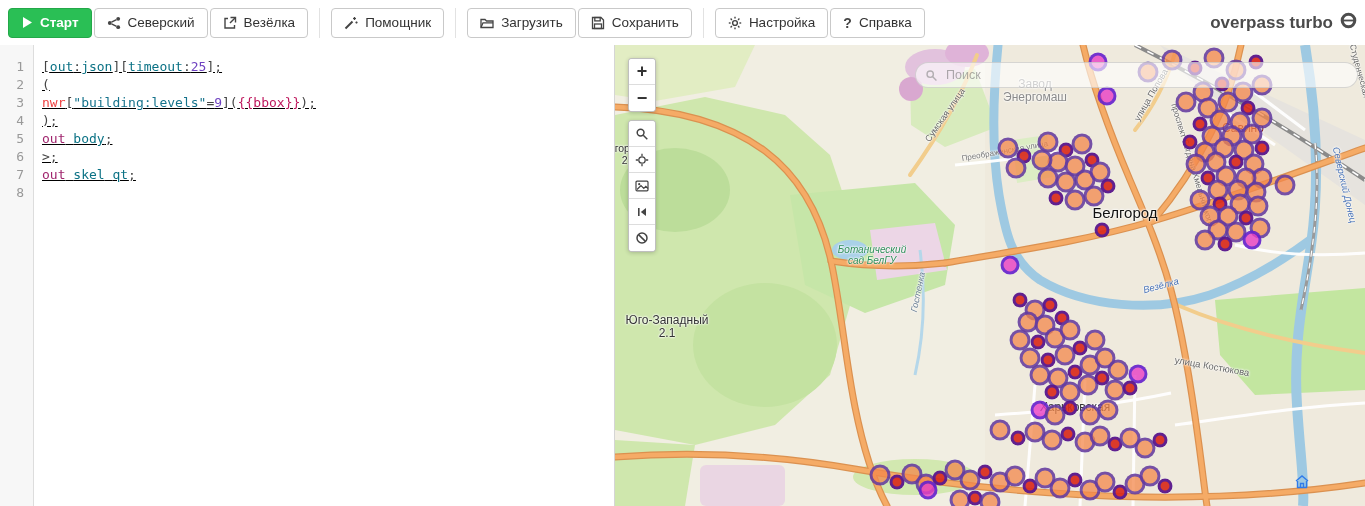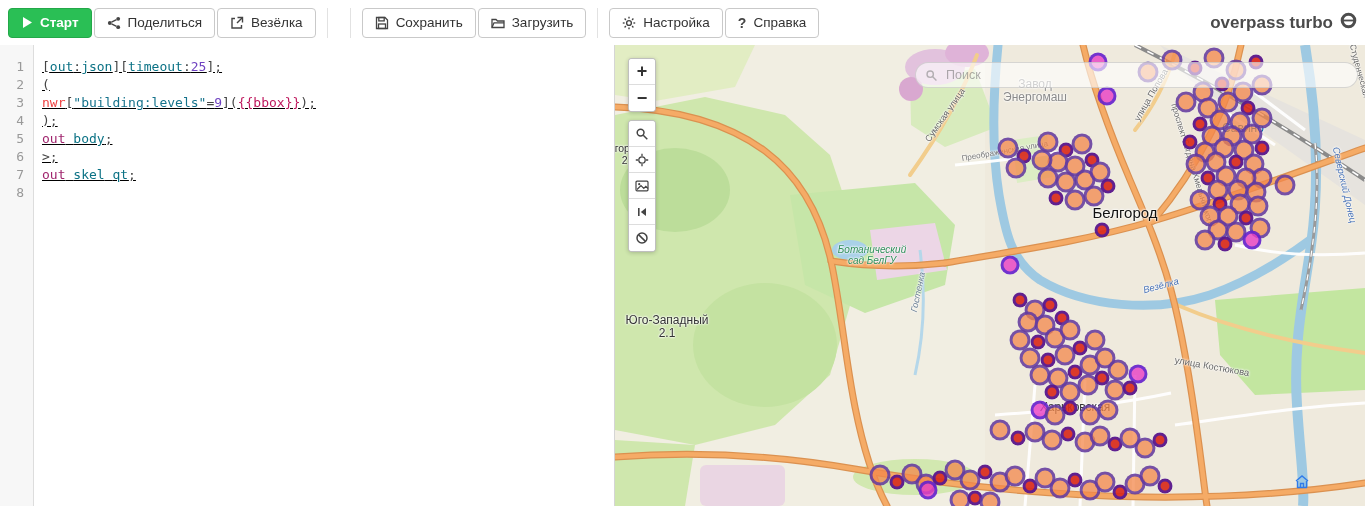--- a/index.html
+++ b/index.html
@@ -76,58 +76,74 @@
                 <circle cx="11.2" cy="2.8" r="1.9"></circle>
                 <circle cx="2.8" cy="7" r="1.9"></circle>
                 <circle cx="11.2" cy="11.2" r="1.9"></circle>
               </g>
               <g stroke="#444" stroke-width="1.3">
                 <line x1="4.5" y1="6.2" x2="9.5" y2="3.6"></line>
                 <line x1="4.5" y1="7.8" x2="9.5" y2="10.4"></line>
               </g>
             </svg>
         </span>
-        <span>Поделиться</span>
+        <span>Северский</span>
       </button>
       <button class="btn">
         <span class="icon">
           <svg width="14" height="14" viewBox="0 0 14 14" fill="none" stroke="#444" stroke-width="1.4">
               <path d="M5 2.5 H2 V12 H11.5 V9"></path>
               <path d="M7.5 1.5 H12.5 V6.5"></path>
               <line x1="12.5" y1="1.5" x2="7" y2="7"></line>
             </svg>
         </span>
         <span>Везёлка</span>
       </button>
     </div>
 
     <div class="sep"></div>
 
+    <div class="btn-group">
+      <button class="btn">
+        <span class="icon">
+          <svg width="14" height="14" viewBox="0 0 14 14" stroke="#444">
+              <line x1="1.5" y1="12.5" x2="8.5" y2="5.5" stroke-width="2"></line>
+              <g stroke-width="1.2">
+                <line x1="10.5" y1="1" x2="10.5" y2="4"></line>
+                <line x1="9" y1="2.5" x2="12" y2="2.5"></line>
+                <line x1="12.5" y1="5.5" x2="12.5" y2="7.5"></line>
+                <line x1="11.5" y1="6.5" x2="13.5" y2="6.5"></line>
+              </g>
+            </svg>
+        </span>
+        <span>Помощник</span>
+      </button>
+    </div>
 
     <div class="sep"></div>
 
     <div class="btn-group">
+      <button class="btn">
+        <span class="icon">
+          <svg width="14" height="14" viewBox="0 0 14 14" fill="none" stroke="#444" stroke-width="1.3">
+              <path d="M1 3.5 H5 L6.5 5 H13 V11.5 H1 Z"></path>
+              <path d="M1 11.5 L3 6.8 H13"></path>
+            </svg>
+        </span>
+        <span>Загрузить</span>
+      </button>
       <button class="btn">
         <span class="icon">
           <svg width="14" height="14" viewBox="0 0 14 14" fill="none" stroke="#444" stroke-width="1.3">
               <path d="M1.5 1.5 H10 L12.5 4 V12.5 H1.5 Z"></path>
               <rect x="3.8" y="1.5" width="5.4" height="3.4"></rect>
               <rect x="3.5" y="8" width="7" height="4.5"></rect>
             </svg>
         </span>
         <span>Сохранить</span>
-      </button>
-      <button class="btn">
-        <span class="icon">
-          <svg width="14" height="14" viewBox="0 0 14 14" fill="none" stroke="#444" stroke-width="1.3">
-              <path d="M1 3.5 H5 L6.5 5 H13 V11.5 H1 Z"></path>
-              <path d="M1 11.5 L3 6.8 H13"></path>
-            </svg>
-        </span>
-        <span>Загрузить</span>
       </button>
     </div>
 
     <div class="sep"></div>
 
     <div class="btn-group">
       <button class="btn">
         <span class="icon">
           <svg width="14" height="14" viewBox="0 0 14 14">
               <circle cx="7" cy="7" r="2.4" fill="none" stroke="#444" stroke-width="1.4"></circle>
@@ -249,21 +265,21 @@
         <path d="M468,0 C480,50 498,95 515,135 C530,170 545,205 556,245 C568,290 576,340 584,400 C588,430 590,448 592,461"></path>
         <path d="M330,218 C400,206 470,196 538,176 C600,158 680,128 750,103"></path>
         <path d="M0,62 C60,64 112,78 150,106 C186,133 206,172 216,216 C226,262 230,312 240,362 C248,402 258,435 272,461"></path>
         <path d="M0,412 C80,406 160,410 240,424 C330,440 430,450 530,452 C610,453 690,447 750,438"></path>
         <path d="M216,216 C255,222 295,222 330,218"></path>
         <path d="M538,176 C560,150 580,120 596,88 C610,60 620,30 626,0"></path>
       </g>
     </svg>
 
     <div class="map-labels" id="maplabels">
-        <div class="map-label" style="left: 628px; top: 84px; font-size: 12px; color: #0369a1; transform: translate(-50%, -50%) rotate(0deg);">
+        <div class="map-label" style="left: 628px; top: 84px; font-size: 12px; color: #7f1d1d; transform: translate(-50%, -50%) rotate(0deg);">
           <div>Савино</div>
         </div>
         <div class="map-label" style="left: 510px; top: 168px; font-size: 15px; color: rgb(17, 17, 17); transform: translate(-50%, -50%) rotate(0deg); font-weight: 500;">
           <div>Белгород</div>
         </div>
         <div class="map-label" style="left: 52px; top: 282px; font-size: 12px; color: rgb(51, 51, 51); transform: translate(-50%, -50%) rotate(0deg);">
           <div>Юго-Западный</div>
           <div>2.1</div>
         </div>
         <div class="map-label" style="left: 460px; top: 363px; font-size: 12px; color: rgb(51, 51, 51); transform: translate(-50%, -50%) rotate(0deg);">

